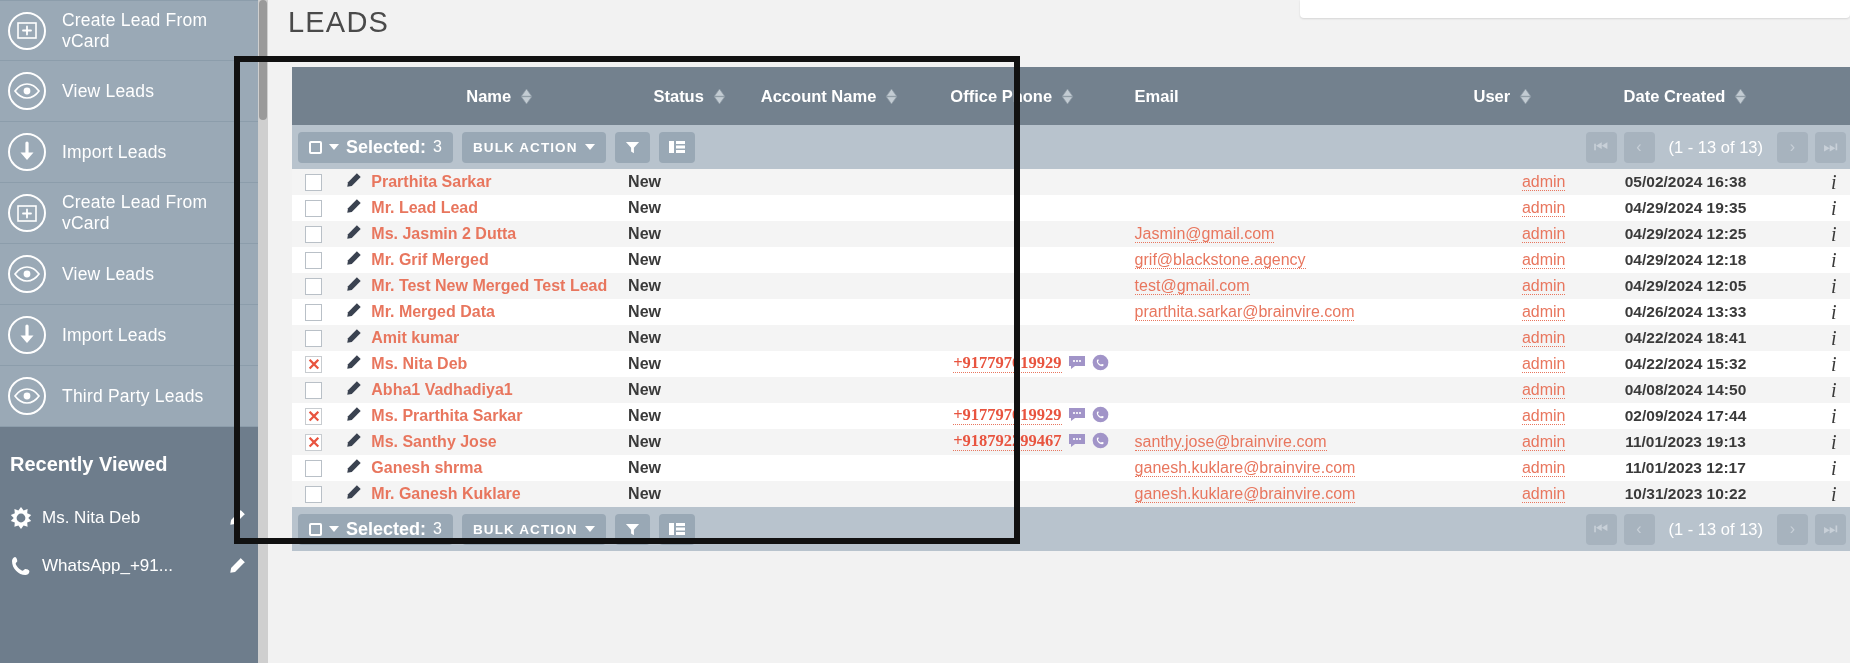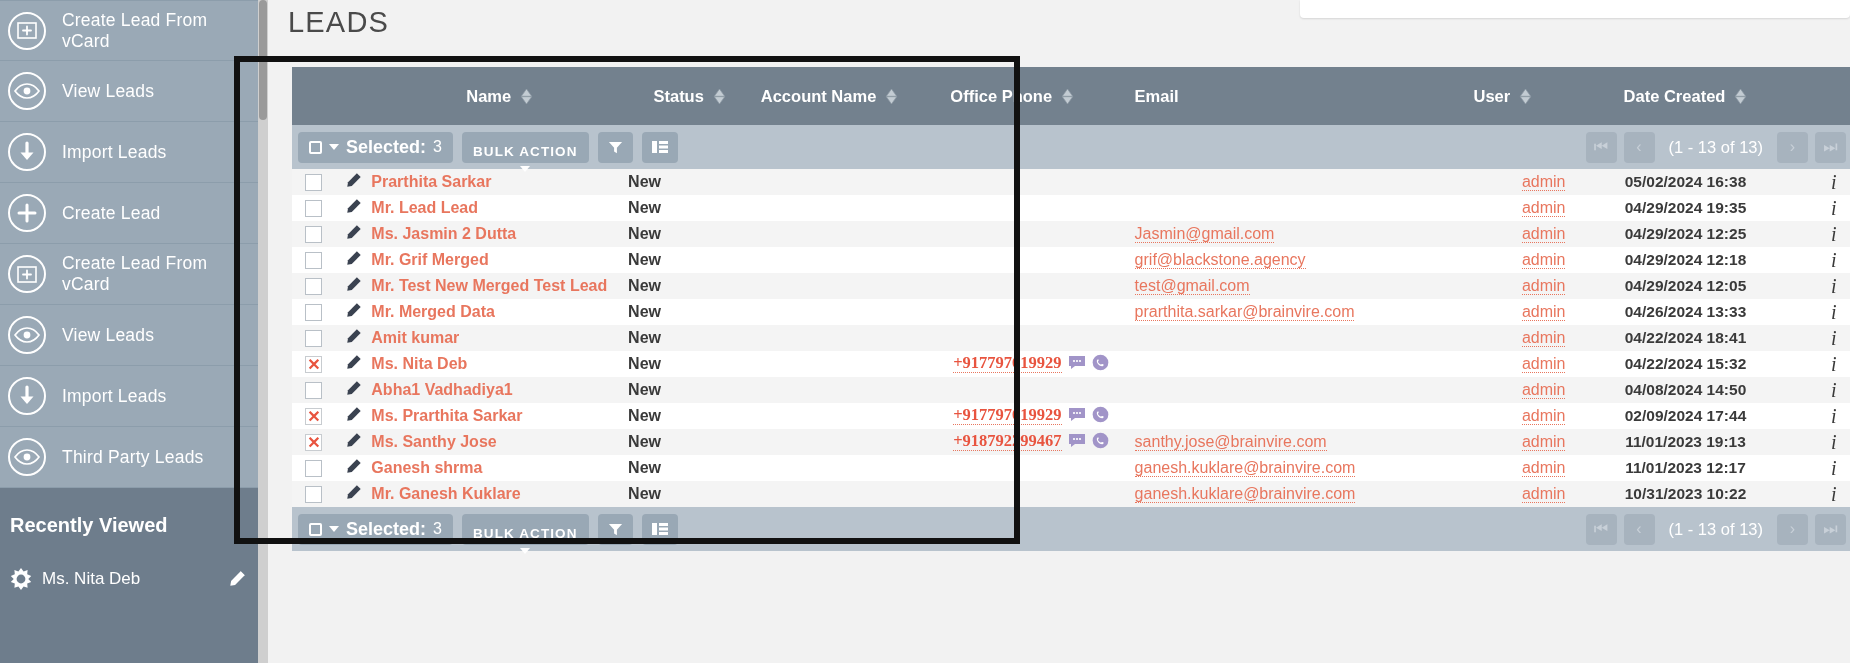--- a/index.html
+++ b/index.html
@@ -122,27 +122,27 @@
     height: 44px;
     gap: 9px;
   }
   .tb-btn {
     background: #99a8b5;
     color: #ffffff;
     border: none;
     border-radius: 4px;
     height: 31px;
     display: inline-flex; align-items: center; gap: 7px;
-    padding: 12px 11px;
+    padding: 4px 11px;
     cursor: pointer;
     font-family: "Liberation Sans", sans-serif;
   }
   .tb-selected { font-size: 18px; font-weight: bold; }
   .tb-selected .num { font-weight: normal; font-size: 16px; }
-  .tb-bulk { font-size: 13.5px; font-weight: bold; letter-spacing: 1.1px; flex-direction: column; }
+  .tb-bulk { font-size: 13.5px; font-weight: bold; letter-spacing: 1.1px; }
   .tb-icononly { padding: 0 10px; }
   .caret {
     width: 0; height: 0;
     border-left: 5px solid transparent;
     border-right: 5px solid transparent;
     border-top: 6px solid #ffffff;
     display: inline-block;
   }
   .chk-glyph {
     width: 13px; height: 13px;
@@ -248,28 +248,20 @@
           <span class="side-ico">
             <svg width="18" height="22" viewBox="0 0 18 22">
               <path d="M9 2v12" stroke="#fff" stroke-width="3.2" stroke-linecap="round"></path>
               <path d="M2.5 11.5L9 19l6.5-7.5z" fill="#fff"></path>
             </svg>
           </span>
           <span class="side-label">Import Leads</span>
         </div>
         <div class="side-item">
           <span class="side-ico">
-            <svg width="22" height="22" viewBox="0 0 22 22">
-              <path d="M11 3v16M3 11h16" stroke="#fff" stroke-width="3" stroke-linecap="round"></path>
-            </svg>
-          </span>
-          <span class="side-label">Create Lead</span>
-        </div>
-        <div class="side-item">
-          <span class="side-ico">
             <svg width="20" height="17" viewBox="0 0 20 17">
               <rect x="1" y="1" width="18" height="15" fill="none" stroke="#fff" stroke-width="1.6"></rect>
               <path d="M10 4.5v8M6 8.5h8" stroke="#fff" stroke-width="1.8" stroke-linecap="round"></path>
             </svg>
           </span>
           <span class="side-label">Create Lead From vCard</span>
         </div>
         <div class="side-item">
           <span class="side-ico">
             <svg width="26" height="16" viewBox="0 0 26 16">
@@ -301,20 +293,34 @@
     <div id="recently-viewed">
         <div class="rv-head">Recently Viewed</div>
         <div class="rv-item">
           <span class="rv-ico">
             <svg width="22" height="22" viewBox="0 0 22 22">
               <path d="M11 0l2.6 3.4 4-1.3-.4 4.2 4 1.6-2.9 3 2.9 3-4 1.6.4 4.2-4-1.3L11 22l-2.6-3.6-4 1.3.4-4.2-4-1.6 2.9-3-2.9-3 4-1.6L4.4 2.1l4 1.3z" fill="#fff"></path>
               <circle cx="11" cy="11" r="4.4" fill="#6e7d8c"></circle>
             </svg>
           </span>
           <span class="rv-text">Ms. Nita Deb</span>
+          <span class="rv-pencil">
+            <svg width="18" height="18" viewBox="0 0 18 18">
+              <path d="M12.4 1.6l4 4-9.3 9.3-4.8.8.8-4.8z" fill="#ffffff"></path>
+              <path d="M12.4 1.6l4 4" stroke="#ffffff" stroke-width="1.2"></path>
+            </svg>
+          </span>
+        </div>
+        <div class="rv-item">
+          <span class="rv-ico">
+            <svg width="22" height="22" viewBox="0 0 22 22">
+              <path d="M5 2c1.5 0 2.3 3 2.3 4 0 1-1.6 1.6-1.6 2.6 0 2.4 4.7 7.1 7.1 7.1 1 0 1.6-1.6 2.6-1.6 1 0 4 .8 4 2.3 0 2.2-2.4 3.6-4 3.6C8.4 20 2 13.6 2 6c0-1.6 1.4-4 3-4z" fill="#fff"></path>
+            </svg>
+          </span>
+          <span class="rv-text">WhatsApp_+91...</span>
           <span class="rv-pencil">
             <svg width="18" height="18" viewBox="0 0 18 18">
               <path d="M12.4 1.6l4 4-9.3 9.3-4.8.8.8-4.8z" fill="#ffffff"></path>
               <path d="M12.4 1.6l4 4" stroke="#ffffff" stroke-width="1.2"></path>
             </svg>
           </span>
         </div>
       </div>
   </div>
   <div id="side-scrollbar">

